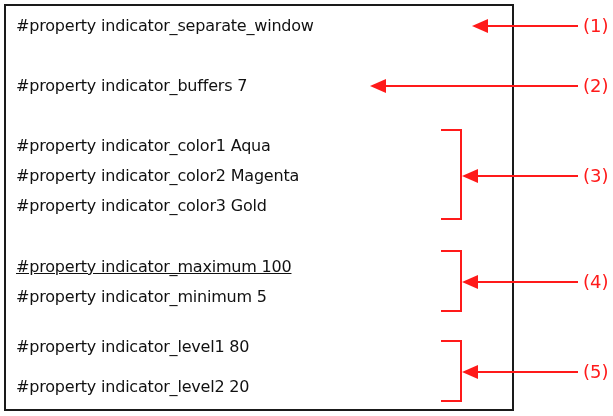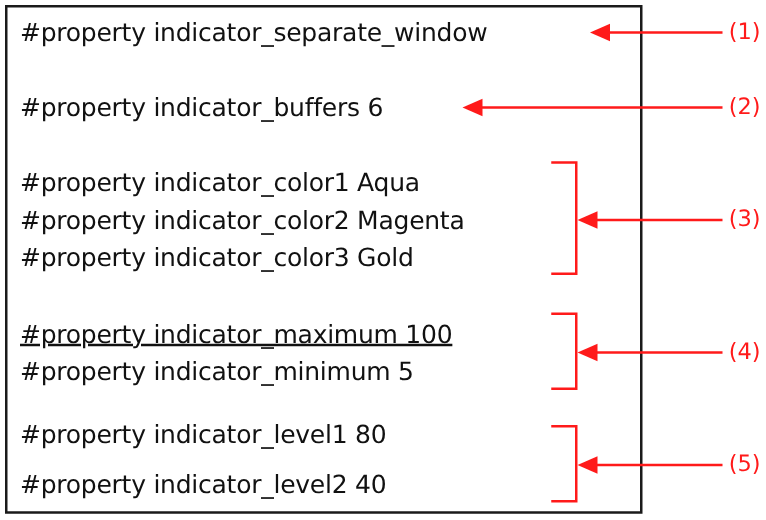--- a/index.html
+++ b/index.html
@@ -3,43 +3,43 @@
   <meta charset="utf-8">
   <style>
     html, body { margin: 0; padding: 0; background: #ffffff; }
     body { width: 613px; height: 416px; position: relative; overflow: hidden; }
     .code-box {
       position: absolute; left: 4px; top: 4px; width: 506px; height: 403px;
       border: 2px solid #1a1a1a; box-sizing: content-box;
     }
     .code-line {
       position: absolute; left: 16px; white-space: pre;
-      font-family: "DejaVu Sans", sans-serif; font-size: 20px; color: #111111;
+      font-family: "DejaVu Sans", sans-serif; font-size: 16px; color: #111111;
       line-height: 24px; letter-spacing: -0.2px;
     }
     svg.overlay { position: absolute; left: 0; top: 0; }
     .label {
       position: absolute; font-family: "DejaVu Sans", sans-serif; font-size: 18px;
       color: #ff1a1a; line-height: 22px; white-space: pre;
     }
   </style>
 </head>
 <body>
 
 <div class="code-box"></div>
 
 <div class="code-line" style="top:14px;">#property indicator_separate_window</div>
-<div class="code-line" style="top:74px;">#property indicator_buffers 6</div>
+<div class="code-line" style="top:74px;">#property indicator_buffers 7</div>
 <div class="code-line" style="top:134px;text-align:center;">#property indicator_color1 Aqua</div>
 <div class="code-line" style="top:164px;">#property indicator_color2 Magenta</div>
 <div class="code-line" style="top:194px;">#property indicator_color3 Gold</div>
 <div class="code-line" style="top:255px;text-decoration:underline;">#property indicator_maximum 100</div>
 <div class="code-line" style="top:285px;">#property indicator_minimum 5</div>
 <div class="code-line" style="top:335px;">#property indicator_level1 80</div>
-<div class="code-line" style="top:375px;">#property indicator_level2 40</div>
+<div class="code-line" style="top:375px;">#property indicator_level2 20</div>
 
 <svg class="overlay" width="613" height="416" viewBox="0 0 613 416">
   <g stroke="#ff1a1a" stroke-width="2" fill="none">
 
     <line x1="486" y1="26" x2="578" y2="26"></line>
 
     <line x1="384" y1="86" x2="578" y2="86"></line>
 
     <polyline points="441,130 461,130 461,219 441,219"></polyline>
     <line x1="475" y1="176" x2="578" y2="176"></line>

